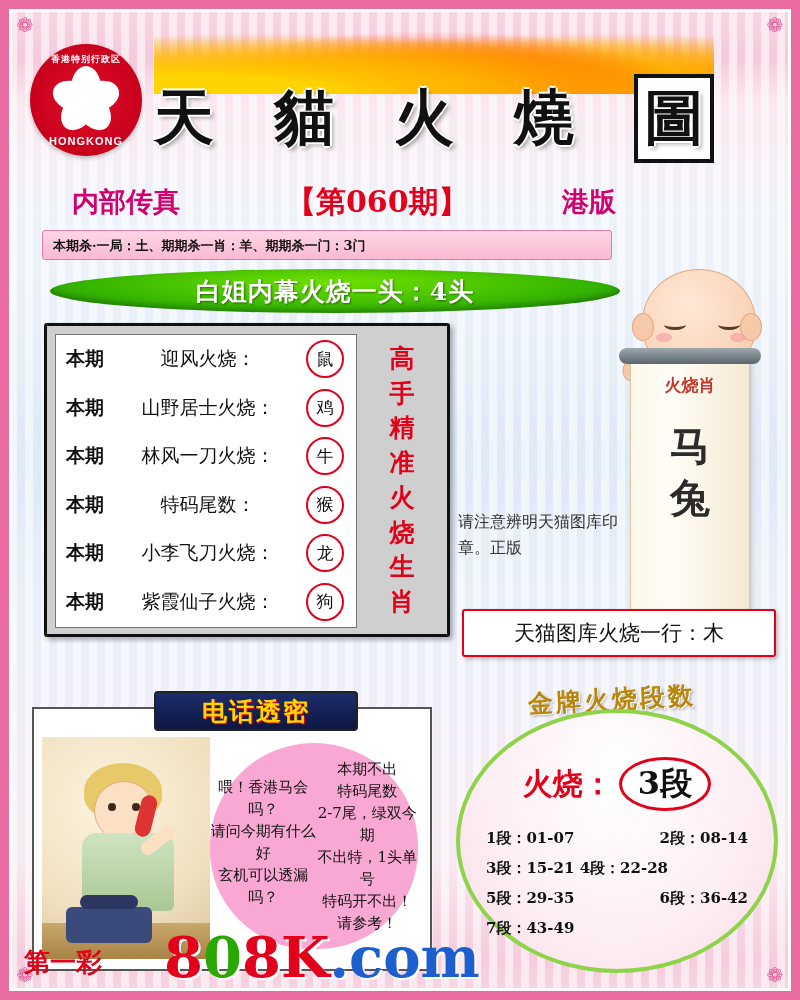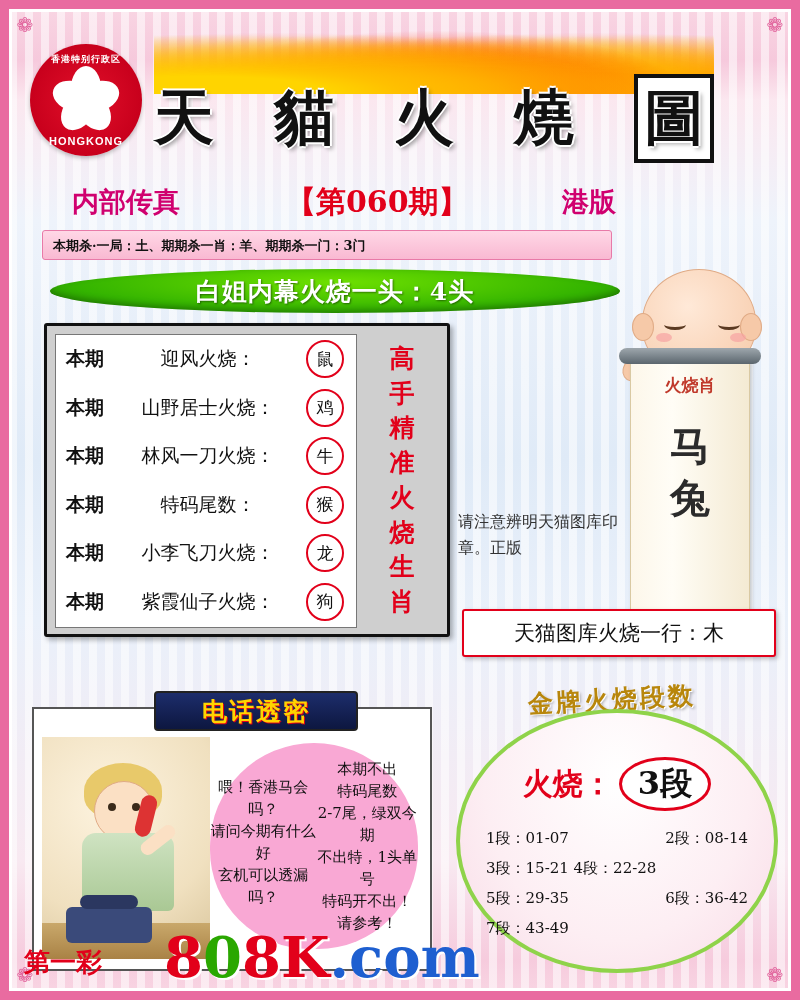--- a/index.html
+++ b/index.html
@@ -313,20 +313,21 @@
     font-family:"DejaVu Serif","Liberation Serif",serif;
   }
   .duanoval{
     margin-left:6px;border:3px solid #e2001a;border-radius:50%;
     padding:2px 16px;font-size:32px;color:#111;background:#fff;
   }
   .seglist{
     position:absolute;left:26px;top:110px;width:262px;
     font-size:15px;color:#111;line-height:30px;
     font-family:"DejaVu Serif","Liberation Serif",serif;
+    font-weight:bold;
   }
   .segline{display:flex;justify-content:space-between;}
   .segline.center{}
 
   
   .footer{
     position:absolute;left:0;right:0;bottom:0;height:62px;
   }
   .footer .fl{
     position:absolute;left:10px;bottom:6px;font-size:26px;font-weight:bold;color:#e2001a;

